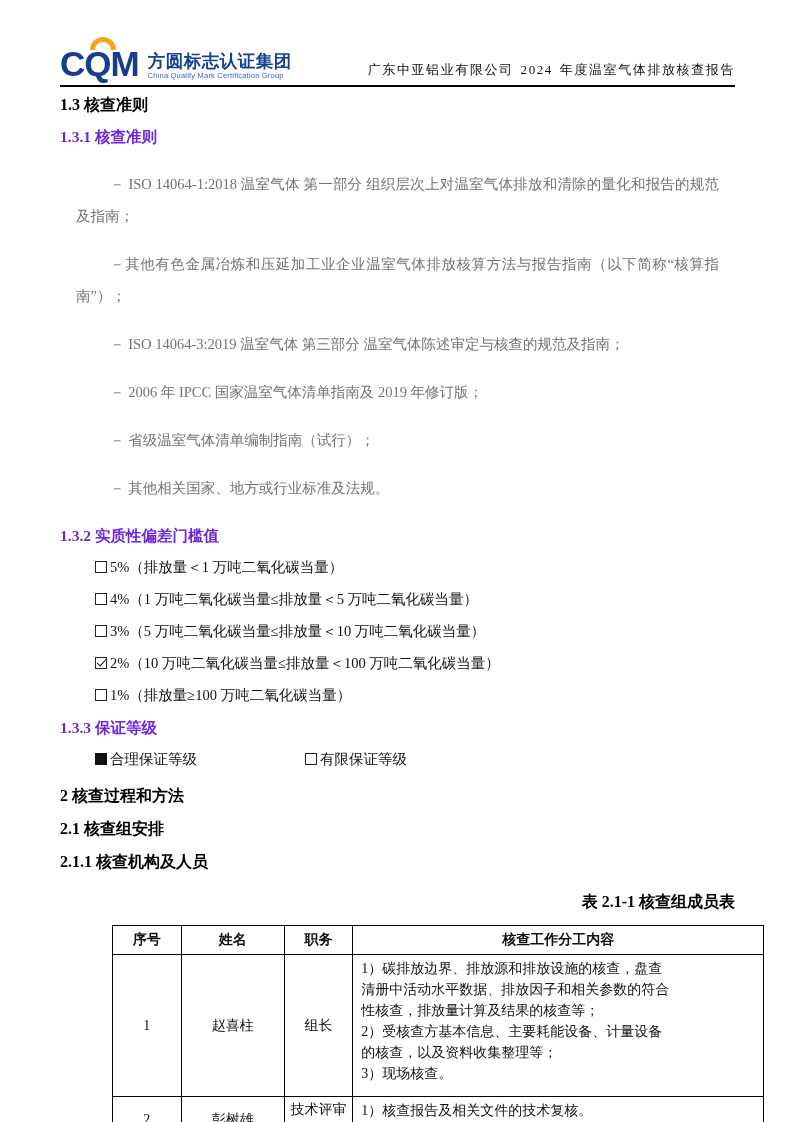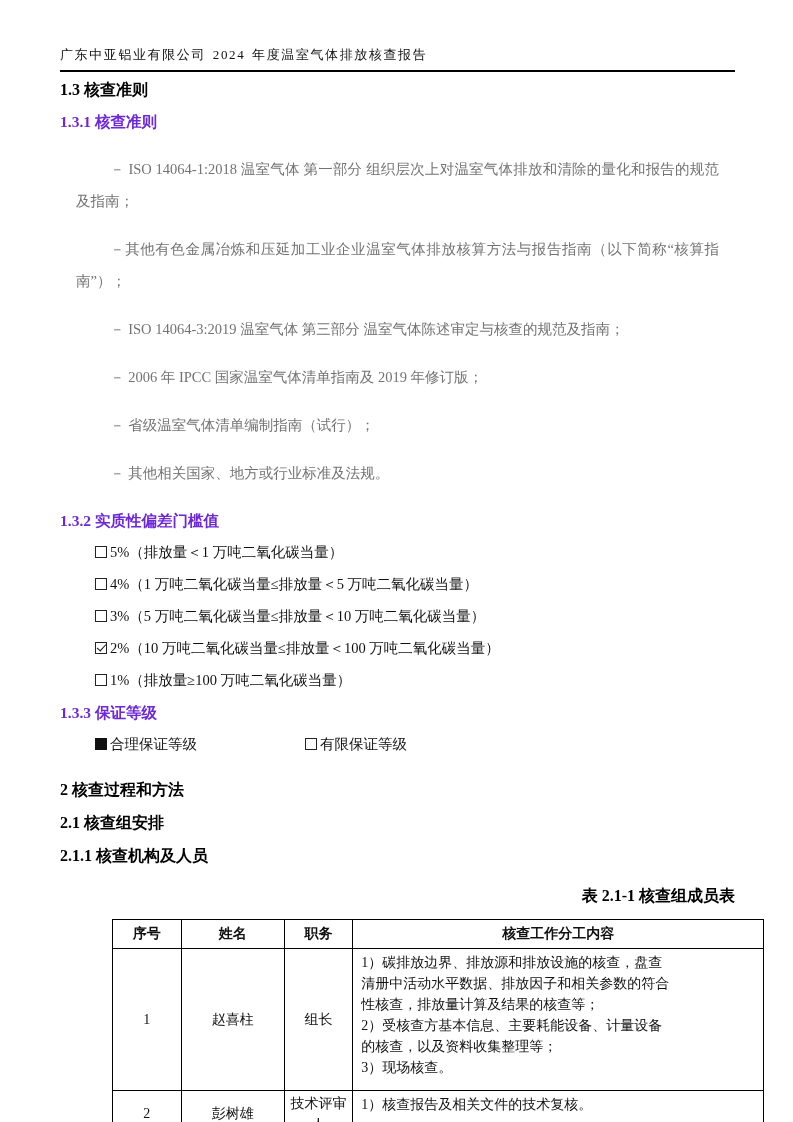--- a/index.html
+++ b/index.html
@@ -66,20 +66,30 @@
   .role-cell { line-height:21px; }
   
   .page-num { text-align:center; font-size:13px; margin-top:14px; color:#222; }
 </style>
 </head>
 <body>
 
 <div class="page">
 
   <div class="header">
+    <div class="logo">
+      <div class="cqm-wrap">
+        <span class="cqm-arc"></span>
+        <span class="cqm-text">CQM</span>
+      </div>
+      <div class="brand">
+        <div class="brand-cn">方圆标志认证集团</div>
+        <div class="brand-en">China Quality Mark Certification Group</div>
+      </div>
+    </div>
     <div class="doc-title">广东中亚铝业有限公司 2024 年度温室气体排放核查报告</div>
   </div>
 
   <div class="h-big">1.3 核查准则</div>
   <div class="h-sub">1.3.1 核查准则</div>
 
   <div>
       <p class="para crit">－ ISO 14064-1:2018 温室气体 第一部分 组织层次上对温室气体排放和清除的量化和报告的规范及指南；</p>
       <p class="para crit">－其他有色金属冶炼和压延加工业企业温室气体排放核算方法与报告指南（以下简称“核算指南”）；</p>
       <p class="para crit">－ ISO 14064-3:2019 温室气体 第三部分 温室气体陈述审定与核查的规范及指南；</p>
@@ -98,21 +108,21 @@
       <div class="opt"><span class="cb"></span><span>1%（排放量≥100 万吨二氧化碳当量）</span></div>
     </div>
 
   <div class="h-sub">1.3.3 保证等级</div>
 
   <div class="assure-row">
       <div class="opt"><span class="cb filled"></span><span>合理保证等级</span></div>
       <div class="opt"><span class="cb"></span><span>有限保证等级</span></div>
     </div>
 
-  <div class="h-big" style="margin-top:15px">2 核查过程和方法</div>
+  <div class="h-big" style="margin-top:6px">2 核查过程和方法</div>
   <div class="h-big" style="margin-top:3px">2.1 核查组安排</div>
   <div class="h-big" style="margin-top:3px">2.1.1  核查机构及人员</div>
 
   <div class="tbl-title">表 2.1-1 核查组成员表</div>
 
   <table class="members">
     <colgroup>
         <col style="width: 60px;">
         <col style="width: 90px;">
         <col style="width: 60px;">

